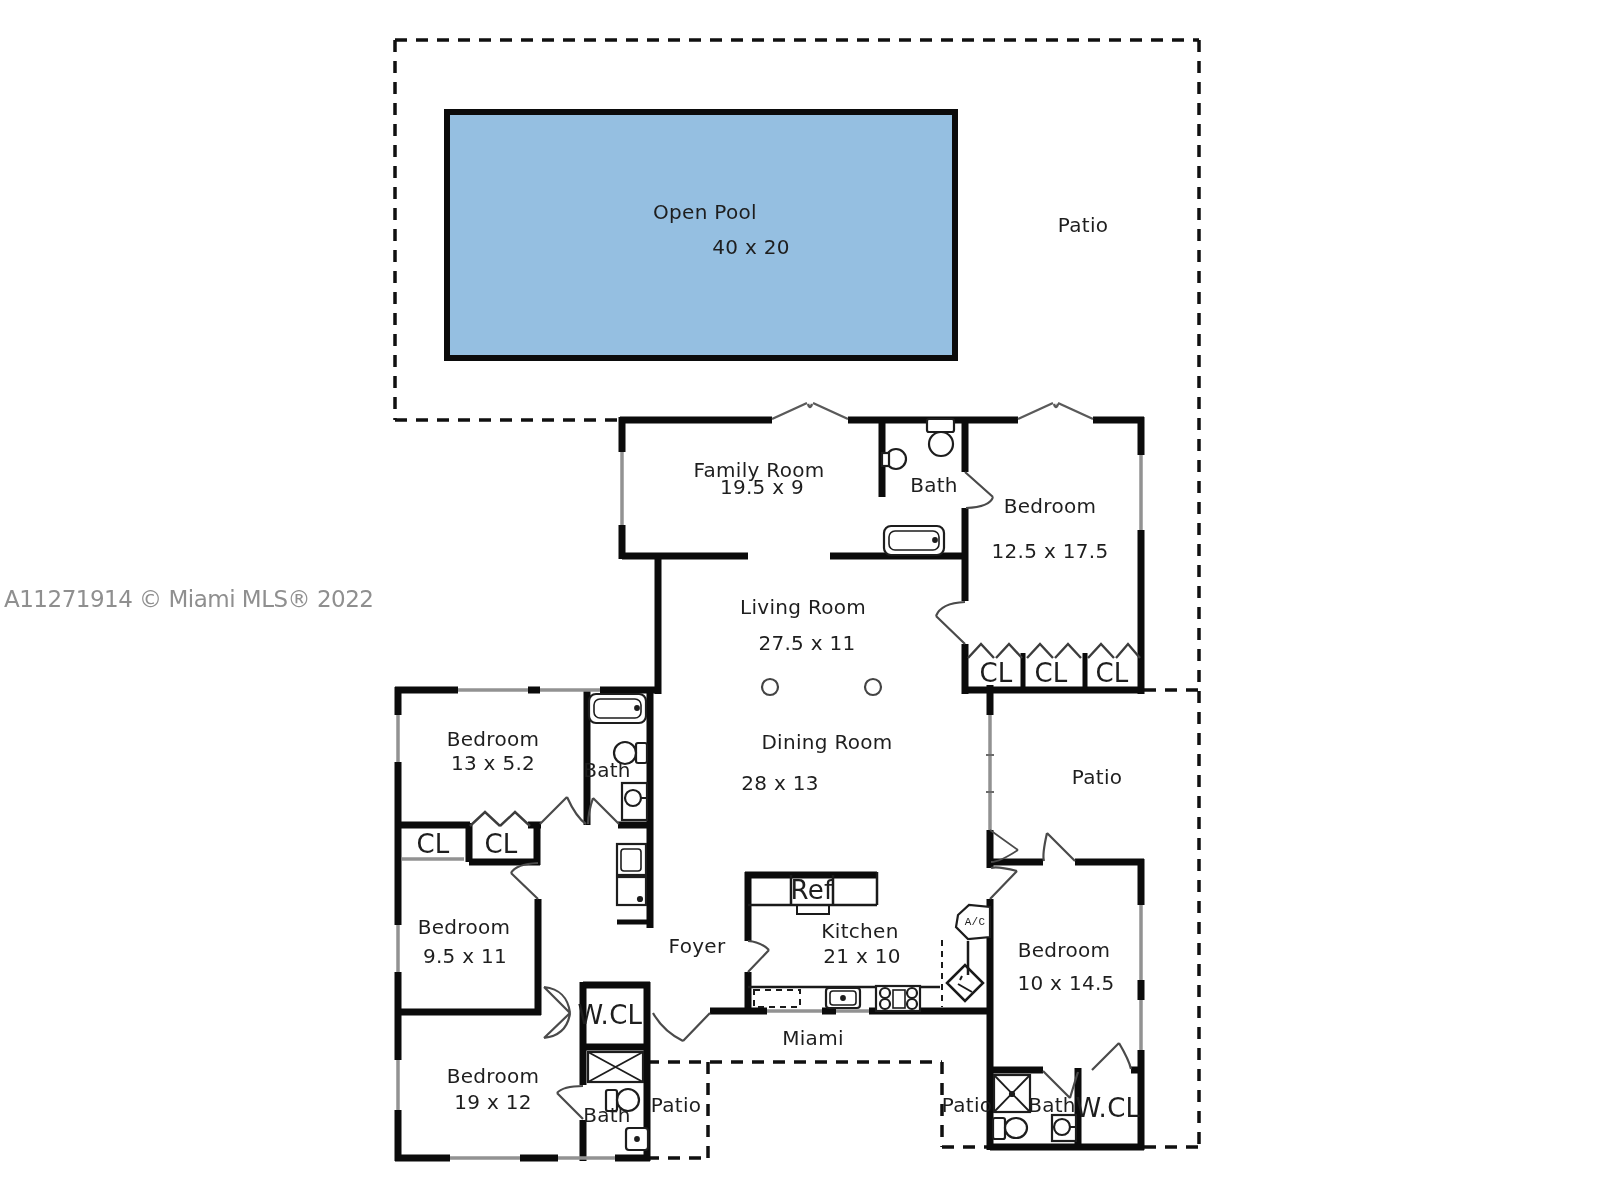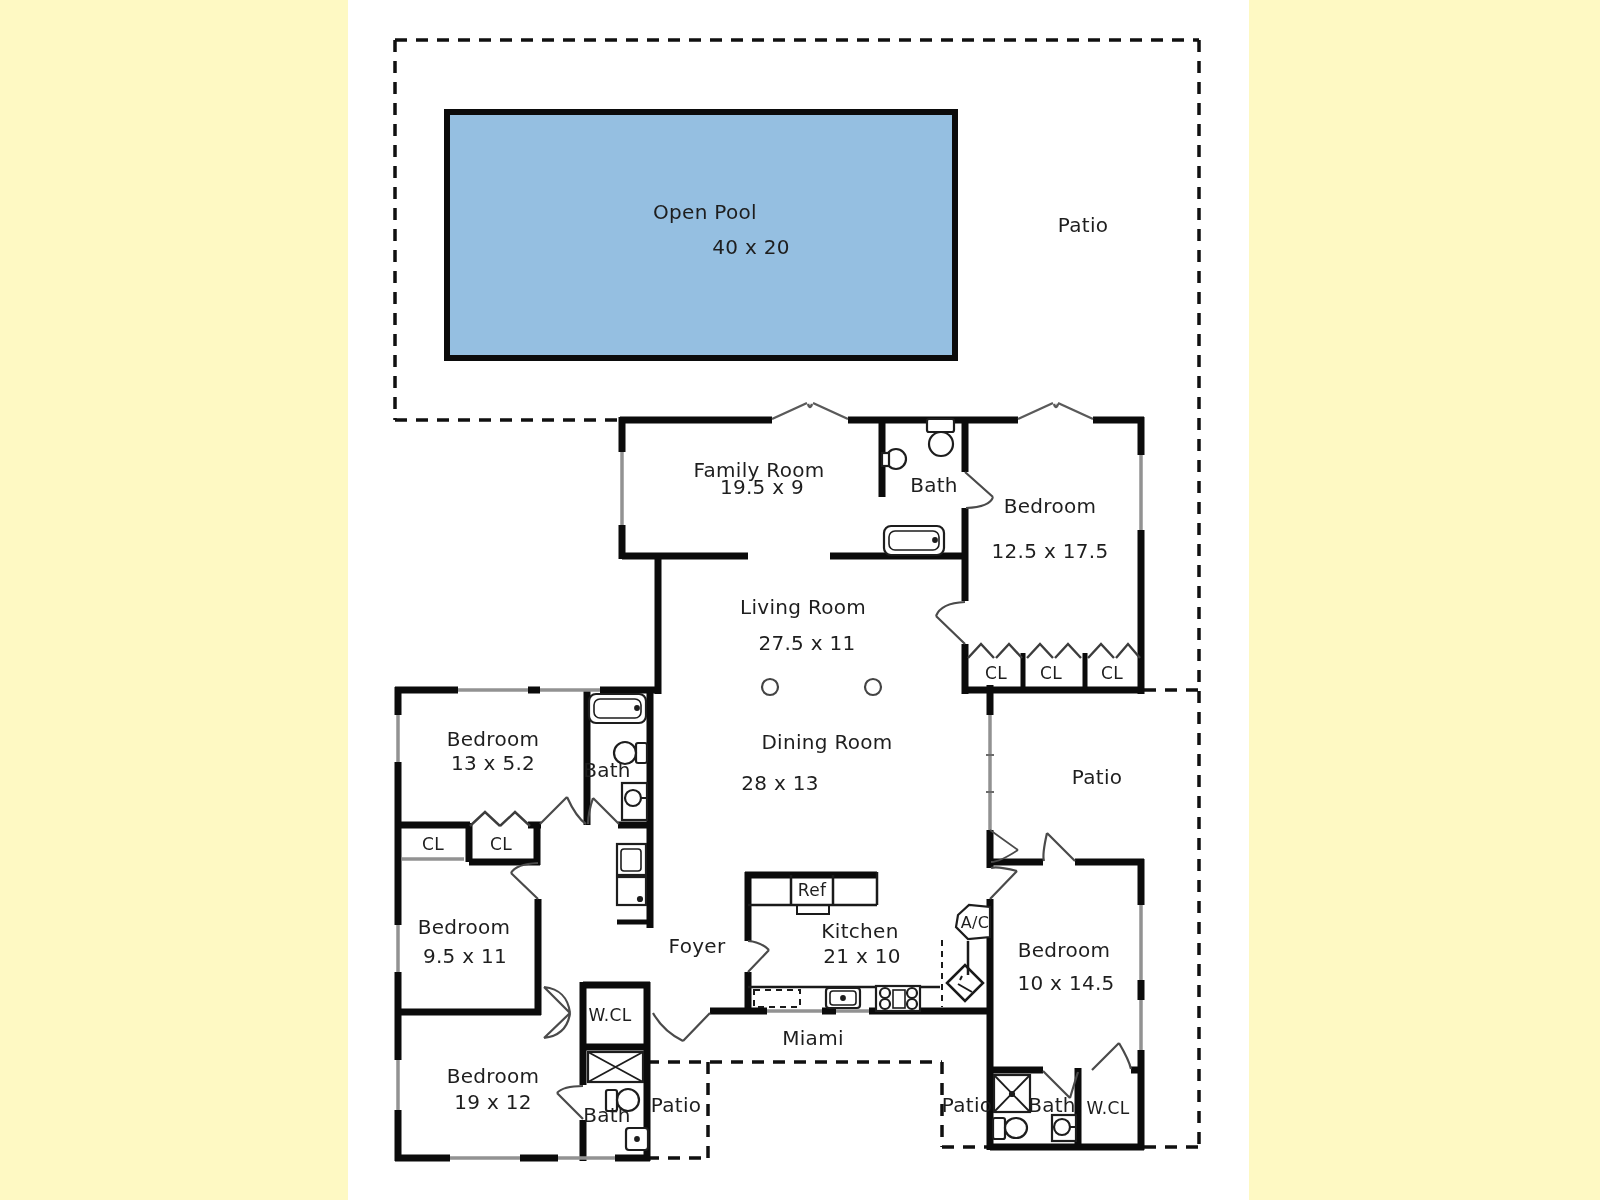--- a/index.html
+++ b/index.html
@@ -1,23 +1,23 @@
 <!DOCTYPE html>
 <html><head>
 <meta charset="utf-8">
 <style>
   html,body{margin:0;padding:0;background:#000;}
-  #stage{position:relative;width:1600px;height:1200px;background:#fef9c3;overflow:hidden;
+  #stage{position:relative;width:1600px;height:1200px;background:#ffffff;overflow:hidden;
          font-family:"DejaVu Sans","Liberation Sans",sans-serif;}
   #sheet{position:absolute;left:348px;top:0;width:901px;height:1200px;background:#ffffff;}
   #plan-svg{position:absolute;left:0;top:0;width:1600px;height:1200px;}
   .lbl{position:absolute;transform:translate(-50%,-50%);color:#1e1e1e;font-size:20px;
        white-space:nowrap;letter-spacing:0.3px;}
-  .lbl.small{font-size:17px;}
-  .lbl.tiny{font-size:16px;}
+  .lbl.small{font-size:26px;}
+  .lbl.tiny{font-size:11px;font-family:Liberation Mono, monospace;}
   #watermark{position:absolute;left:4px;top:586px;color:#8f8f8f;font-size:23px;
              white-space:nowrap;letter-spacing:-0.5px;}
 </style>
 </head>
 <body>
 
 <div id="stage">
   <div id="sheet"></div>
 
   <svg id="plan-svg" viewBox="0 0 1600 1200" xmlns="http://www.w3.org/2000/svg">
@@ -238,13 +238,14 @@
   <div class="lbl small" style="left:610px;top:1015px">W.CL</div>
   <div class="lbl" style="left:493px;top:1076px">Bedroom</div>
   <div class="lbl" style="left:493px;top:1102px">19 x 12</div>
   <div class="lbl" style="left:607px;top:1115px">Bath</div>
   <div class="lbl" style="left:676px;top:1105px">Patio</div>
   <div class="lbl" style="left:813px;top:1038px">Miami</div>
   <div class="lbl" style="left:967px;top:1105px">Patio</div>
   <div class="lbl" style="left:1052px;top:1105px">Bath</div>
   <div class="lbl small" style="left:1108px;top:1108px">W.CL</div>
 
+  <div id="watermark">A11271914 © Miami MLS® 2022</div>
 </div>
 
 </body></html>

